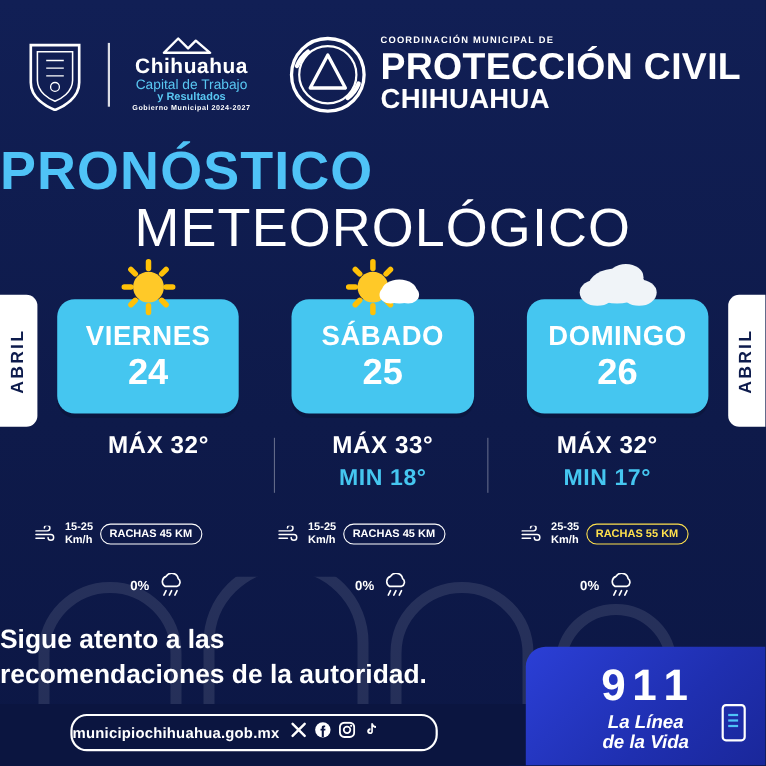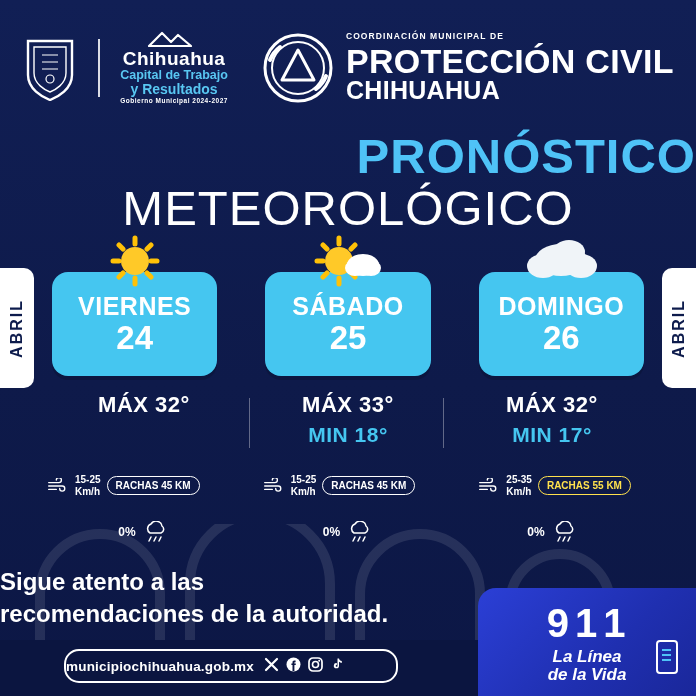--- a/index.html
+++ b/index.html
@@ -31,33 +31,33 @@
   }
 
   
   .header{position:absolute;top:22px;left:0;right:0;height:92px;display:flex;justify-content:center;align-items:center;gap:0;}
   .logo-left{display:flex;align-items:center;gap:10px;}
   .shield{width:56px;height:66px;position:relative;}
   .sep{width:2px;height:58px;background:#ffffff;opacity:.85;margin:0 10px;}
   .chih-text{color:#fff;text-align:center;line-height:1.05;}
   .chih-mountain{display:block;margin:0 auto 2px;}
   .chih-text .l1{font-size:19px;font-weight:bold;letter-spacing:.5px;}
-  .chih-text .l2{font-size:12.5px;font-weight:bold;color:#59c7f2;}
-  .chih-text .l3{font-size:14px;font-weight:bold;color:#59c7f2;}
+  .chih-text .l2{font-size:12.5px;font-weight:normal;color:#59c7f2;}
+  .chih-text .l3{font-size:10px;font-weight:bold;color:#59c7f2;}
   .chih-text .l4{font-size:6.5px;font-weight:bold;letter-spacing:.5px;margin-top:2px;}
 
   .logo-right{display:flex;gap:12px;margin-left:34px;}
   .pc-mark{width:72px;height:72px;}
   .pc-text{color:#fff;line-height:1.02;}
   .pc-text .t1{font-size:8.5px;font-weight:bold;letter-spacing:1.1px;margin-bottom:3px;}
   .pc-text .t2{font-size:34px;font-weight:bold;letter-spacing:.3px;}
   .pc-text .t3{font-size:25px;font-weight:bold;letter-spacing:.3px;}
 
   
-  .title1{position:absolute;top:128px;left:0;right:0;text-align:right;color:#4fc3f7;font-size:49px;font-weight:bold;letter-spacing:1px;}
+  .title1{position:absolute;top:128px;left:0;right:0;text-align:left;color:#4fc3f7;font-size:49px;font-weight:bold;letter-spacing:1px;}
   .title2{position:absolute;top:180px;left:0;right:0;text-align:center;color:#ffffff;font-size:49px;font-weight:normal;letter-spacing:1px;}
 
   
   .cards{position:absolute;top:272px;left:52px;right:52px;display:flex;justify-content:center;gap:48px;}
   .card{
     width:184px;height:104px;background:#45c6f0;border-radius:16px;
     box-shadow:0 4px 0 rgba(0,0,0,.15);
     display:flex;flex-direction:column;align-items:center;justify-content:center;
     position:relative;
   }
@@ -68,21 +68,21 @@
   
   .temps{position:absolute;top:392px;left:52px;right:52px;display:flex;justify-content:space-between;}
   .temp-col{width:184px;text-align:center;position:relative;}
   .temp-col .max{color:#ffffff;font-size:22px;font-weight:bold;letter-spacing:.5px;}
   .temp-col .min{color:#45c6f0;font-size:21px;font-weight:bold;letter-spacing:.5px;margin-top:5px;}
   .divider{position:absolute;top:398px;width:1px;height:50px;background:rgba(255,255,255,.35);}
   .divider.d1{left:249px;}
   .divider.d2{left:443px;}
 
   
-  .winds{position:absolute;top:474px;left:47px;right:46px;display:flex;justify-content:space-between;gap:44px;}
+  .winds{position:absolute;top:474px;left:31px;right:46px;display:flex;justify-content:space-between;gap:44px;}
   .wind-col{width:195px;display:flex;align-items:center;gap:6px;justify-content:flex-start;}
   .wind-icon{width:22px;height:16px;flex:none;}
   .wind-speed{color:#ffffff;font-size:10px;font-weight:bold;line-height:1.15;}
   .pill{
     border:1.4px solid #ffffff;border-radius:11px;padding:3px 8px;
     color:#ffffff;font-size:10px;font-weight:bold;white-space:nowrap;
   }
   .pill.alert{border-color:#ffe14d;color:#ffe14d;}
 
   

